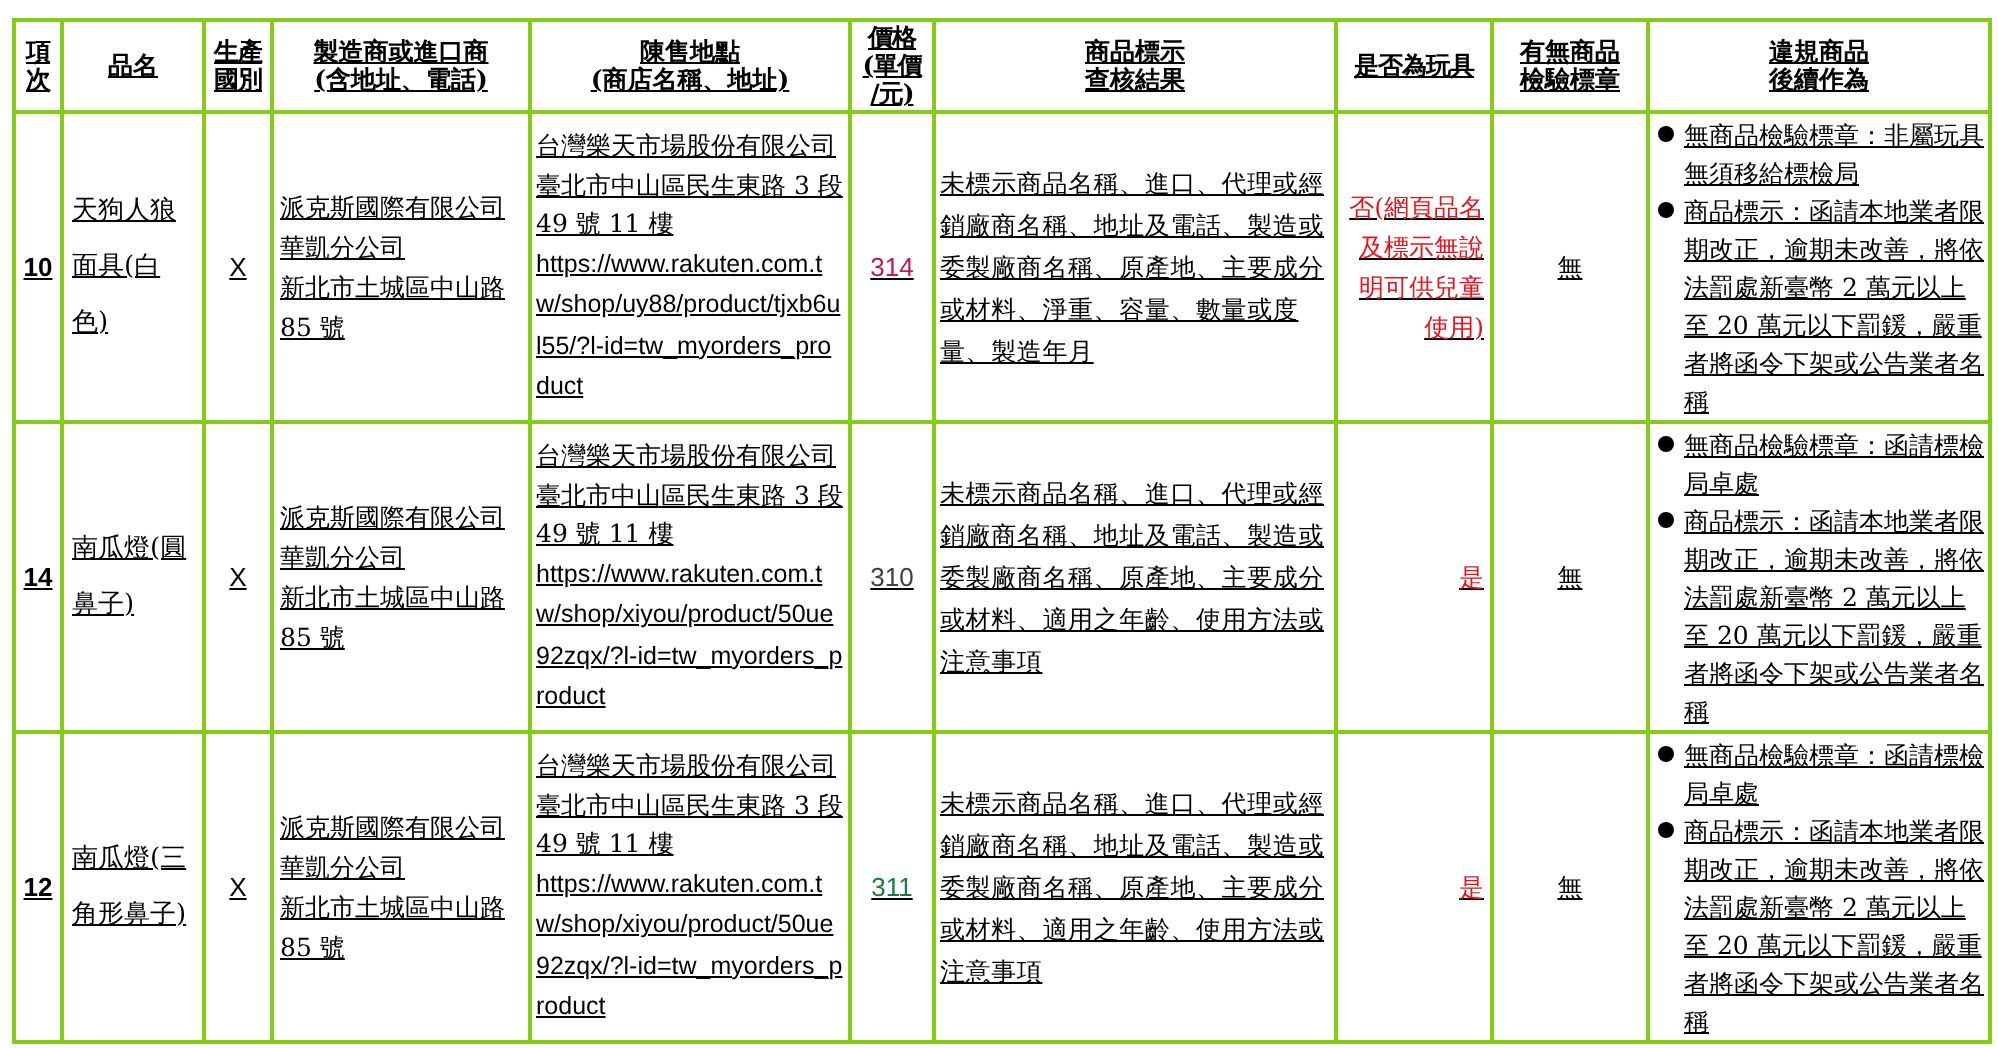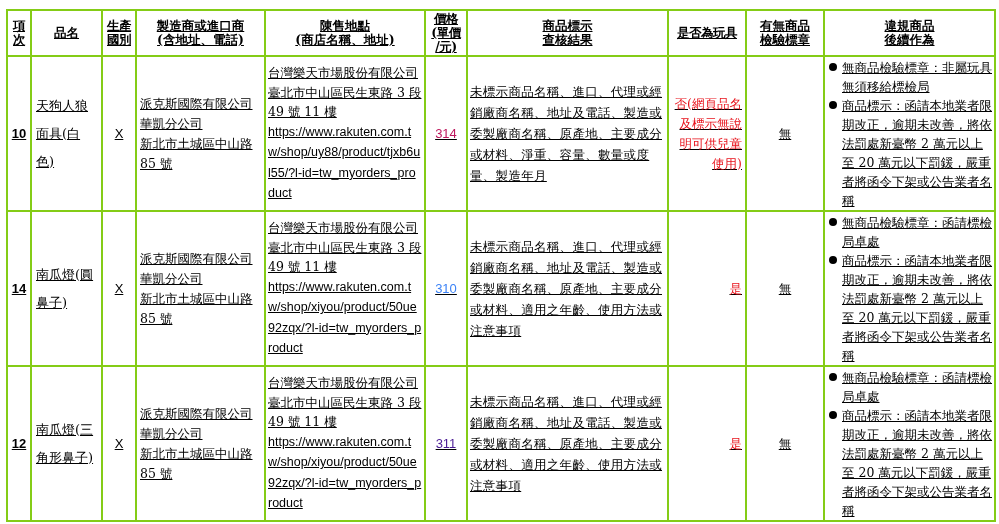--- a/index.html
+++ b/index.html
@@ -112,21 +112,21 @@
       <td class="c-maker">
         <span>派克斯國際有限公司華凱分公司</span><br>
         <span>新北市土城區中山路 85 號</span>
       </td>
       <td class="c-store">
         <span>台灣樂天市場股份有限公司</span><br>
         <span>臺北市中山區民生東路 3 段 49 號 11 樓</span><br>
         <span class="url">https://www.rakuten.com.tw/shop/xiyou/product/50ue92zqx/?l-id=tw_myorders_product</span>
       </td>
       <td class="c-price">
-        <span class="price" style="color: #3b82f6; margin-top: 28px;">310</span>
+        <span class="price" style="color: #404040; margin-top: 28px;">310</span>
       </td>
       <td class="c-label">未標示商品名稱、進口、代理或經銷廠商名稱、地址及電話、製造或委製廠商名稱、原產地、主要成分或材料、適用之年齡、使用方法或注意事項</td>
       <td class="c-toy">
         <span class="toy" style="color: rgb(232, 18, 27);">是</span>
       </td>
       <td class="c-mark">無</td>
       <td class="c-action" style="padding-top: 1px;">
         <ul>
           <li><span class="bullet"></span><span>無商品檢驗標章：函請標檢局卓處</span></li>
           <li><span class="bullet"></span><span>商品標示：函請本地業者限期改正，逾期未改善，將依法罰處新臺幣 2 萬元以上至 20 萬元以下罰鍰，嚴重者將函令下架或公告業者名稱</span></li>
@@ -141,21 +141,21 @@
       <td class="c-maker">
         <span>派克斯國際有限公司華凱分公司</span><br>
         <span>新北市土城區中山路 85 號</span>
       </td>
       <td class="c-store">
         <span>台灣樂天市場股份有限公司</span><br>
         <span>臺北市中山區民生東路 3 段 49 號 11 樓</span><br>
         <span class="url">https://www.rakuten.com.tw/shop/xiyou/product/50ue92zqx/?l-id=tw_myorders_product</span>
       </td>
       <td class="c-price">
-        <span class="price" style="color: #4c1d95;">311</span>
+        <span class="price" style="color: #15803d;">311</span>
       </td>
       <td class="c-label">未標示商品名稱、進口、代理或經銷廠商名稱、地址及電話、製造或委製廠商名稱、原產地、主要成分或材料、適用之年齡、使用方法或注意事項</td>
       <td class="c-toy">
         <span class="toy" style="color: rgb(232, 18, 27);">是</span>
       </td>
       <td class="c-mark">無</td>
       <td class="c-action" style="padding-top: 1px;">
         <ul>
           <li><span class="bullet"></span><span>無商品檢驗標章：函請標檢局卓處</span></li>
           <li><span class="bullet"></span><span>商品標示：函請本地業者限期改正，逾期未改善，將依法罰處新臺幣 2 萬元以上至 20 萬元以下罰鍰，嚴重者將函令下架或公告業者名稱</span></li>

